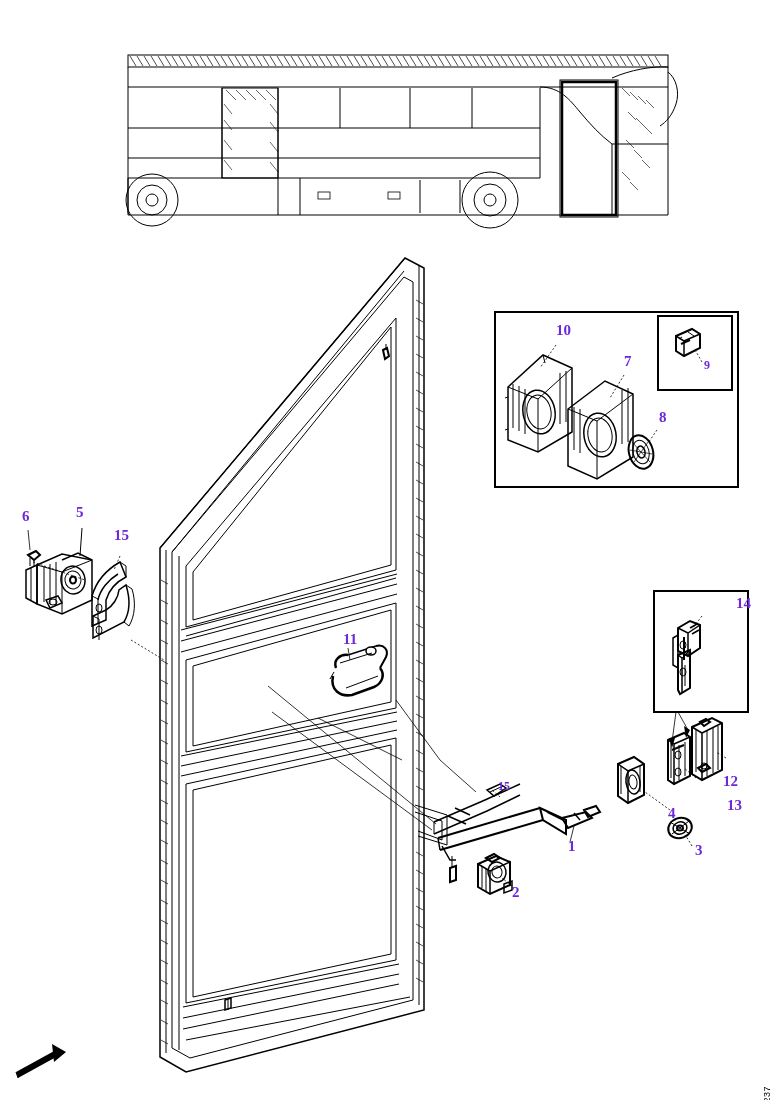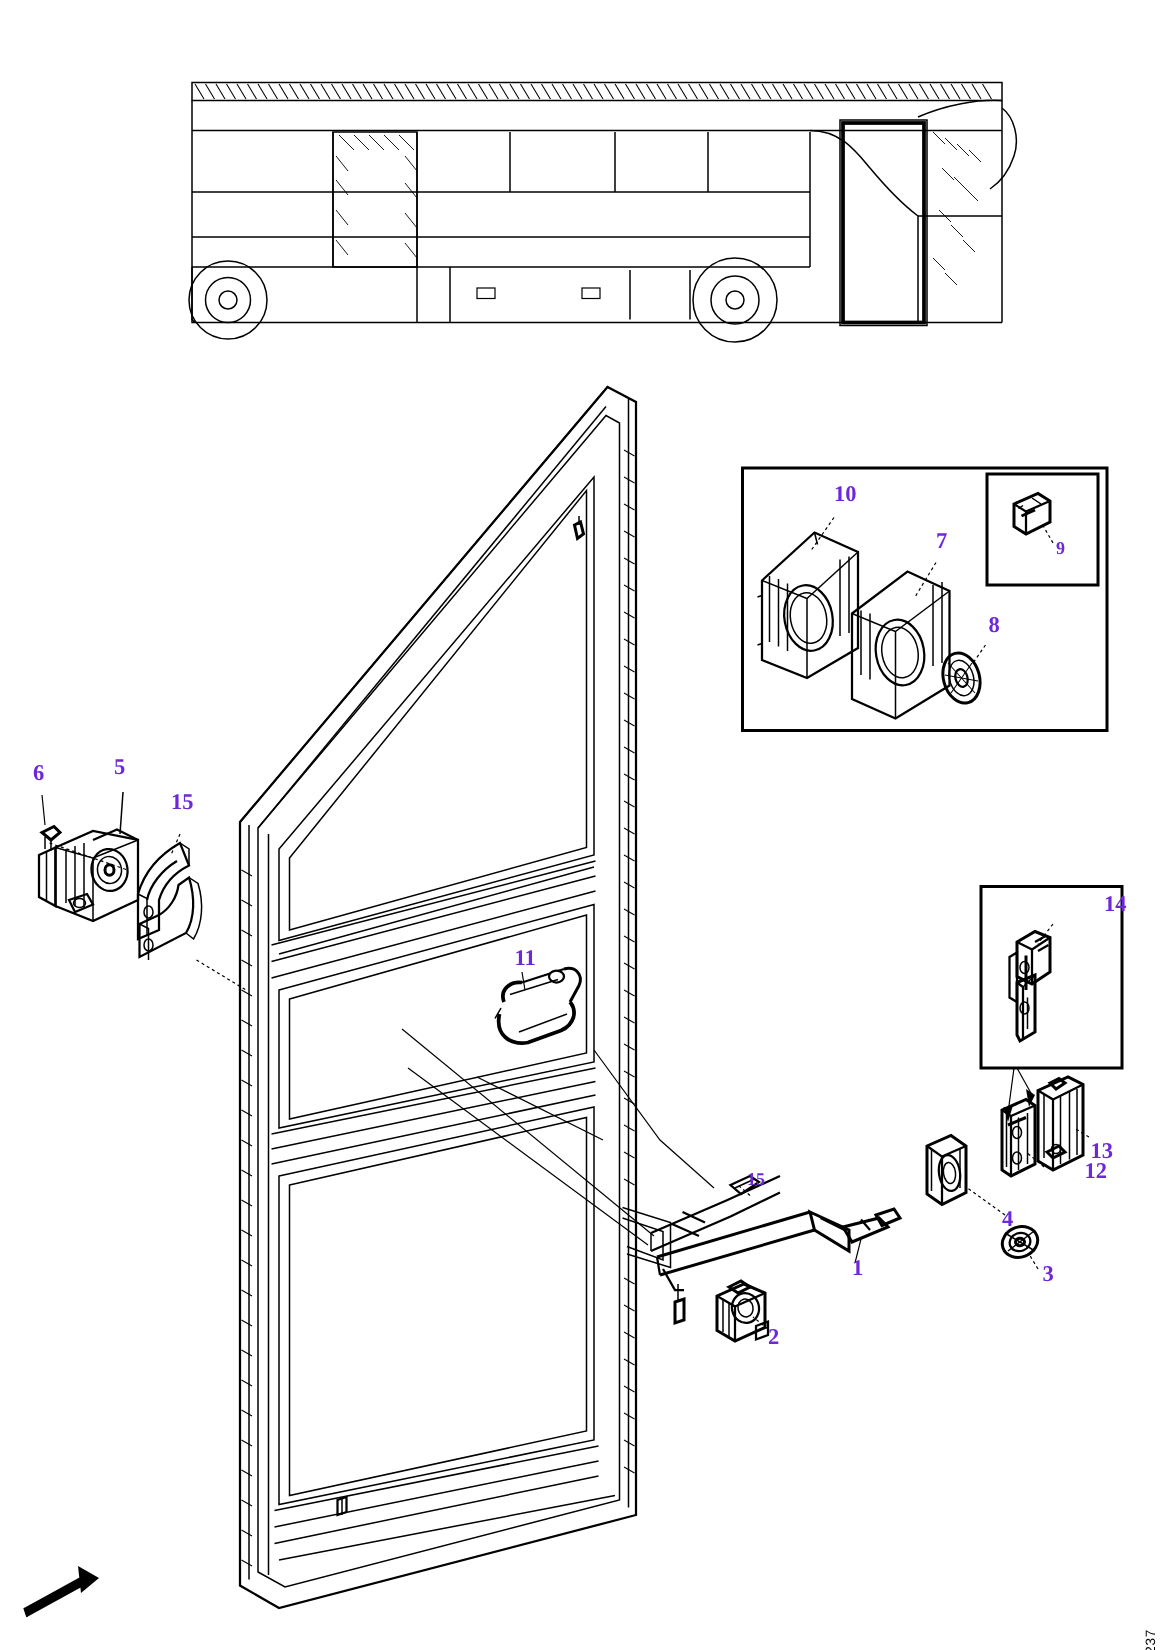--- a/index.html
+++ b/index.html
@@ -586,20 +586,20 @@
   <div class="callout" style="left:695px;top:843px;">3</div>
   <div class="callout" style="left:668px;top:806px;">4</div>
   <div class="callout" style="left:76px;top:505px;">5</div>
   <div class="callout" style="left:22px;top:509px;">6</div>
   <div class="callout" style="left:624px;top:354px;">7</div>
   <div class="callout" style="left:659px;top:410px;">8</div>
   <div class="callout sm" style="left:704px;top:359px;">9</div>
   <div class="callout" style="left:556px;top:323px;">10</div>
   <div class="callout" style="left:343px;top:632px;">11</div>
   <div class="callout" style="left:694px;top:774px;margin-left:29px;">12</div>
-  <div class="callout" style="left:727px;top:761px;text-align:right;">13</div>
+  <div class="callout" style="left:727px;top:798px;text-align:right;">13</div>
   <div class="callout" style="left:702px;top:596px;margin-left:34px;">14</div>
   <div class="callout" style="left:114px;top:528px;">15</div>
   <div class="callout sm" style="left:498px;top:780px;">15</div>
 
   <div class="code">3745 1237</div>
 
 </div>
 
 </body></html>

